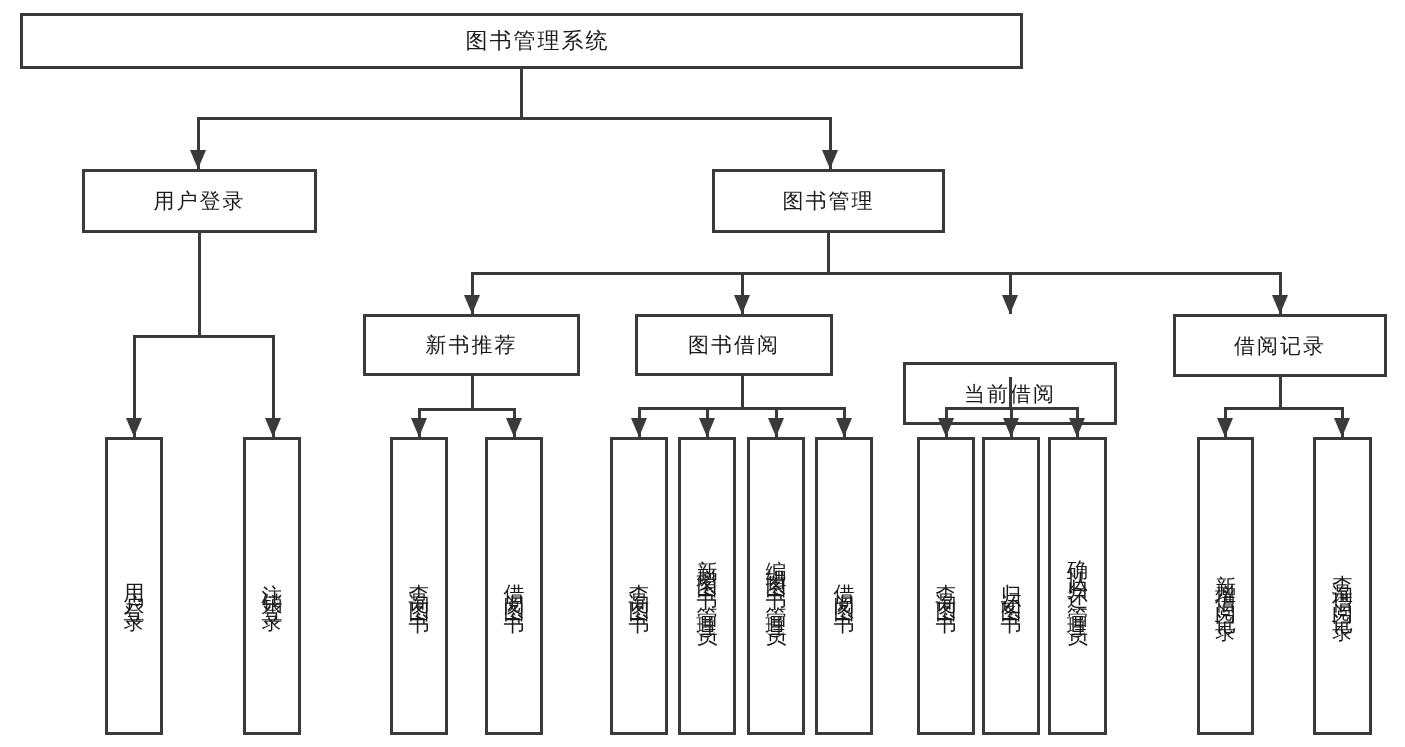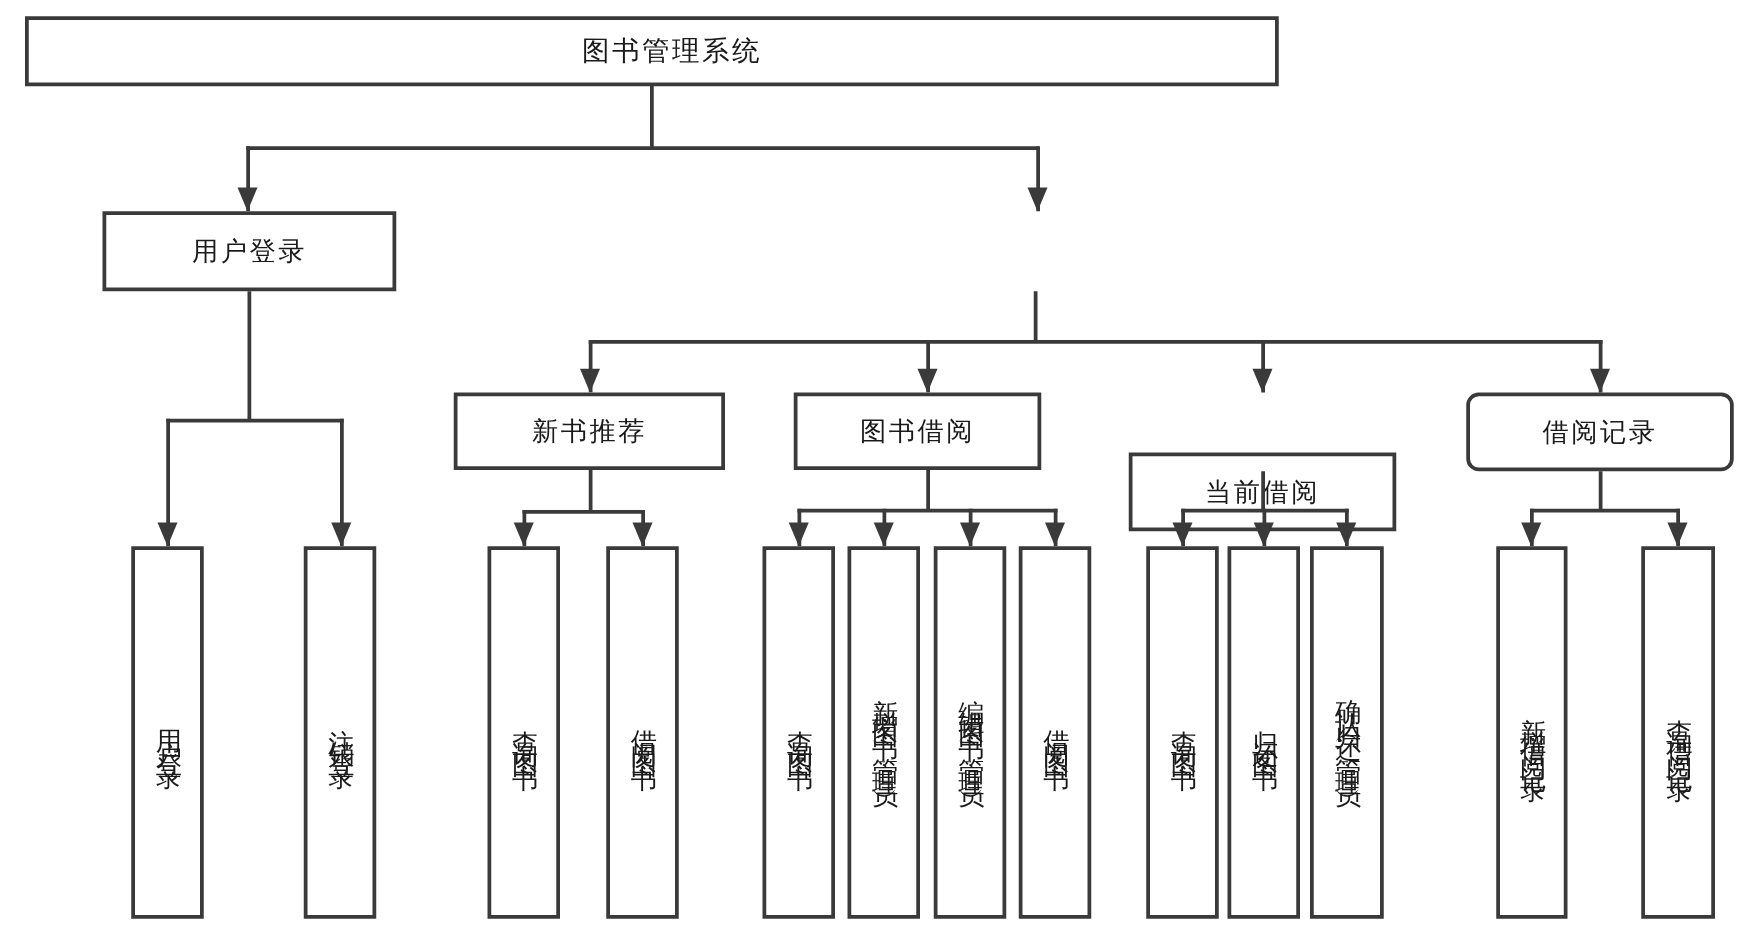--- a/index.html
+++ b/index.html
@@ -60,20 +60,21 @@
   <div class="box root-box" style="left:20px; top:13px; width:1003px; height:56px;">图书管理系统</div>
 
   <div class="vline" style="left:520px; top:68px; height:51px;"></div>
   <div class="hline" style="left:197px; top:117px; width:634px;"></div>
   <div class="vline" style="left:197px; top:117px; height:52px;"></div>
   <div class="arrow" style="left:190px; top:150px;"></div>
   <div class="vline" style="left:829px; top:117px; height:52px;"></div>
   <div class="arrow" style="left:822px; top:150px;"></div>
 
   <div class="box" style="left:82px; top:169px; width:235px; height:64px;">用户登录</div>
+  <div class="box" style="left:712px; top:169px; width:233px; height:64px;">图书管理</div>
 
   <div class="vline" style="left:198px; top:233px; height:104px;"></div>
   <div class="hline" style="left:133px; top:335px; width:142px;"></div>
   <div class="vline" style="left:133px; top:335px; height:102px;"></div>
   <div class="arrow" style="left:126px; top:418px;"></div>
   <div class="vline" style="left:272px; top:335px; height:102px;"></div>
   <div class="arrow" style="left:265px; top:418px;"></div>
 
   <div class="vline" style="left:827px; top:233px; height:41px;"></div>
   <div class="hline" style="left:471px; top:272px; width:811px;"></div>
@@ -82,21 +83,21 @@
   <div class="vline" style="left:741px; top:272px; height:42px;"></div>
   <div class="arrow" style="left:734px; top:295px;"></div>
   <div class="vline" style="left:1009px; top:272px; height:42px;"></div>
   <div class="arrow" style="left:1002px; top:295px;"></div>
   <div class="vline" style="left:1279px; top:272px; height:42px;"></div>
   <div class="arrow" style="left:1272px; top:295px;"></div>
 
   <div class="box" style="left:363px; top:314px; width:217px; height:62px;">新书推荐</div>
   <div class="box" style="left:635px; top:314px; width:198px; height:62px;">图书借阅</div>
   <div class="box" style="left:903px; top:314px; width:214px; height:63px;margin-top:48px;">当前借阅</div>
-  <div class="box" style="left:1173px; top:314px; width:214px; height:63px;border-radius:10px;">借阅记录</div>
+  <div class="box" style="left:1173px; top:314px; width:214px; height:63px;">借阅记录</div>
 
   <div class="vline" style="left:471px; top:376px; height:34px;"></div>
   <div class="hline" style="left:418px; top:408px; width:98px;"></div>
   <div class="vline" style="left:418px; top:408px; height:29px;"></div>
   <div class="arrow" style="left:411px; top:418px;"></div>
   <div class="vline" style="left:513px; top:408px; height:29px;"></div>
   <div class="arrow" style="left:506px; top:418px;"></div>
 
   <div class="vline" style="left:741px; top:376px; height:33px;"></div>
   <div class="hline" style="left:638px; top:407px; width:208px;"></div>

